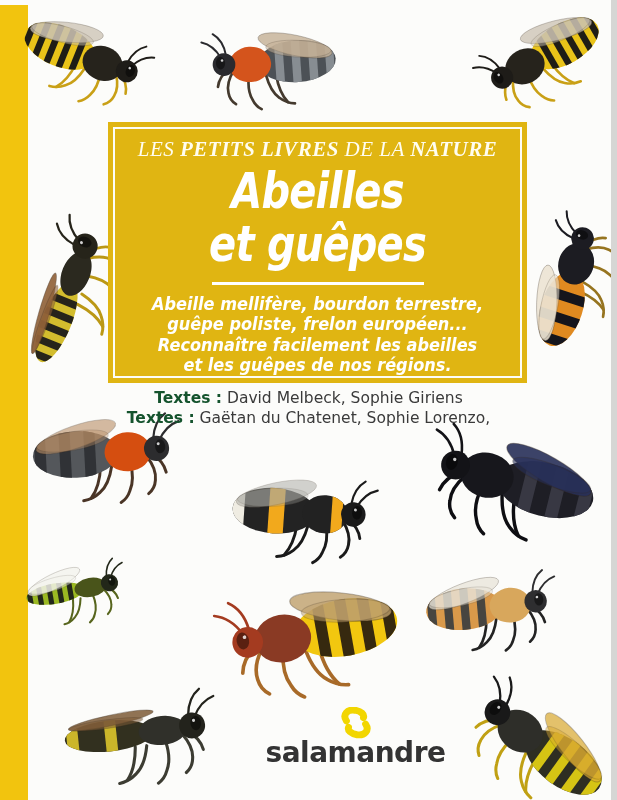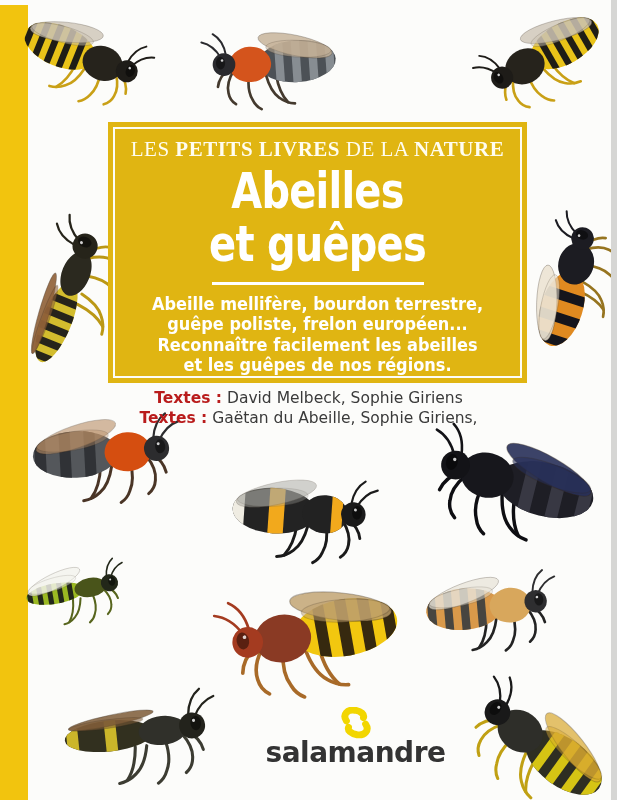--- a/index.html
+++ b/index.html
@@ -3,35 +3,35 @@
 <meta charset="utf-8">
 <style>
   html,body{margin:0;padding:0;background:#e9e9e7;}
   .cover{position:relative;width:617px;height:800px;background:#fcfcfa;overflow:hidden;
          font-family:"DejaVu Sans","Liberation Sans",sans-serif;}
   .spine{position:absolute;left:0;top:5px;width:28px;height:795px;background:var(--spine);}
   .edge-right{position:absolute;right:0;top:0;width:6px;height:800px;background:var(--edge);}
   #illustrations{position:absolute;inset:0;}
   
   .panel{position:absolute;left:108px;top:122px;width:419px;height:261px;background:var(--panel);
-         text-align:center;z-index:5;}
+         text-align:center;z-index:5;font-style:italic;}
   .panel-border{position:absolute;inset:5px;border:2px solid var(--panel_border);pointer-events:none;}
   .series{margin-top:15px;font-family:"Liberation Serif","DejaVu Serif",serif;
           font-size:21px;letter-spacing:.5px;color:#fffdf0;font-weight:400;}
   .series .b{font-weight:700;}
   .title{margin:3px 0 0 0;font-size:50px;font-weight:700;line-height:1.05;color:#fff;
          transform:scaleX(.8);letter-spacing:-1px;}
   .title span{display:block;}
   .divider{width:212px;height:3px;background:#fff;margin:12px auto 9px auto;}
   .subtitle{margin:0;font-size:17px;font-weight:700;line-height:1.2;color:#fff;transform:scaleX(.95);}
   .subtitle span{display:block;}
   
   .credits{position:absolute;top:388px;left:0;width:100%;text-align:center;z-index:6;
            font-size:15.5px;line-height:1.32;color:var(--credits_text);}
-  .credits .b{font-weight:700;color:#b91c1c;}
+  .credits .b{font-weight:700;color:#14532d;}
   
   .publisher{position:absolute;top:707px;left:12px;width:100%;text-align:center;z-index:6;padding-left:35px;}
   .logo-s{display:block;margin:0 auto;}
   .wordmark{margin-top:-3px;font-size:28px;font-weight:700;letter-spacing:-.5px;color:var(--wordmark);}
 </style>
 </head>
 <body>
 
 <div class="cover">
   <div class="spine"></div>
@@ -555,21 +555,21 @@
     <p class="subtitle">
         <span>Abeille mellifère, bourdon terrestre,</span>
         <span>guêpe poliste, frelon européen...</span>
         <span>Reconnaître facilement les abeilles</span>
         <span>et les guêpes de nos régions.</span>
       </p>
   </div>
 
   <div class="credits">
     <div><span class="b">Textes :</span> <span>David Melbeck, Sophie Giriens</span></div>
-    <div><span class="b">Textes :</span> <span>Gaëtan du Abeille, Sophie Giriens,</span></div>
+    <div><span class="b">Textes :</span> <span>Gaëtan du Chatenet, Sophie Lorenzo,</span></div>
   </div>
 
   <div class="publisher">
     <svg class="logo-s" width="40" height="32" viewBox="0 0 36 30">
       <path d="M9,13 C5,7 10,2 17,3 C23,4 26,7 25,10" fill="none" stroke="var(--logo_yellow)" stroke-width="6.5" stroke-linecap="round"></path>
       <path d="M27,16 C31,22 26,27 19,26 C13,25 10,22 11,19" fill="none" stroke="var(--logo_yellow)" stroke-width="6.5" stroke-linecap="round"></path>
     </svg>
     <div class="wordmark">salamandre</div>
   </div>
 

